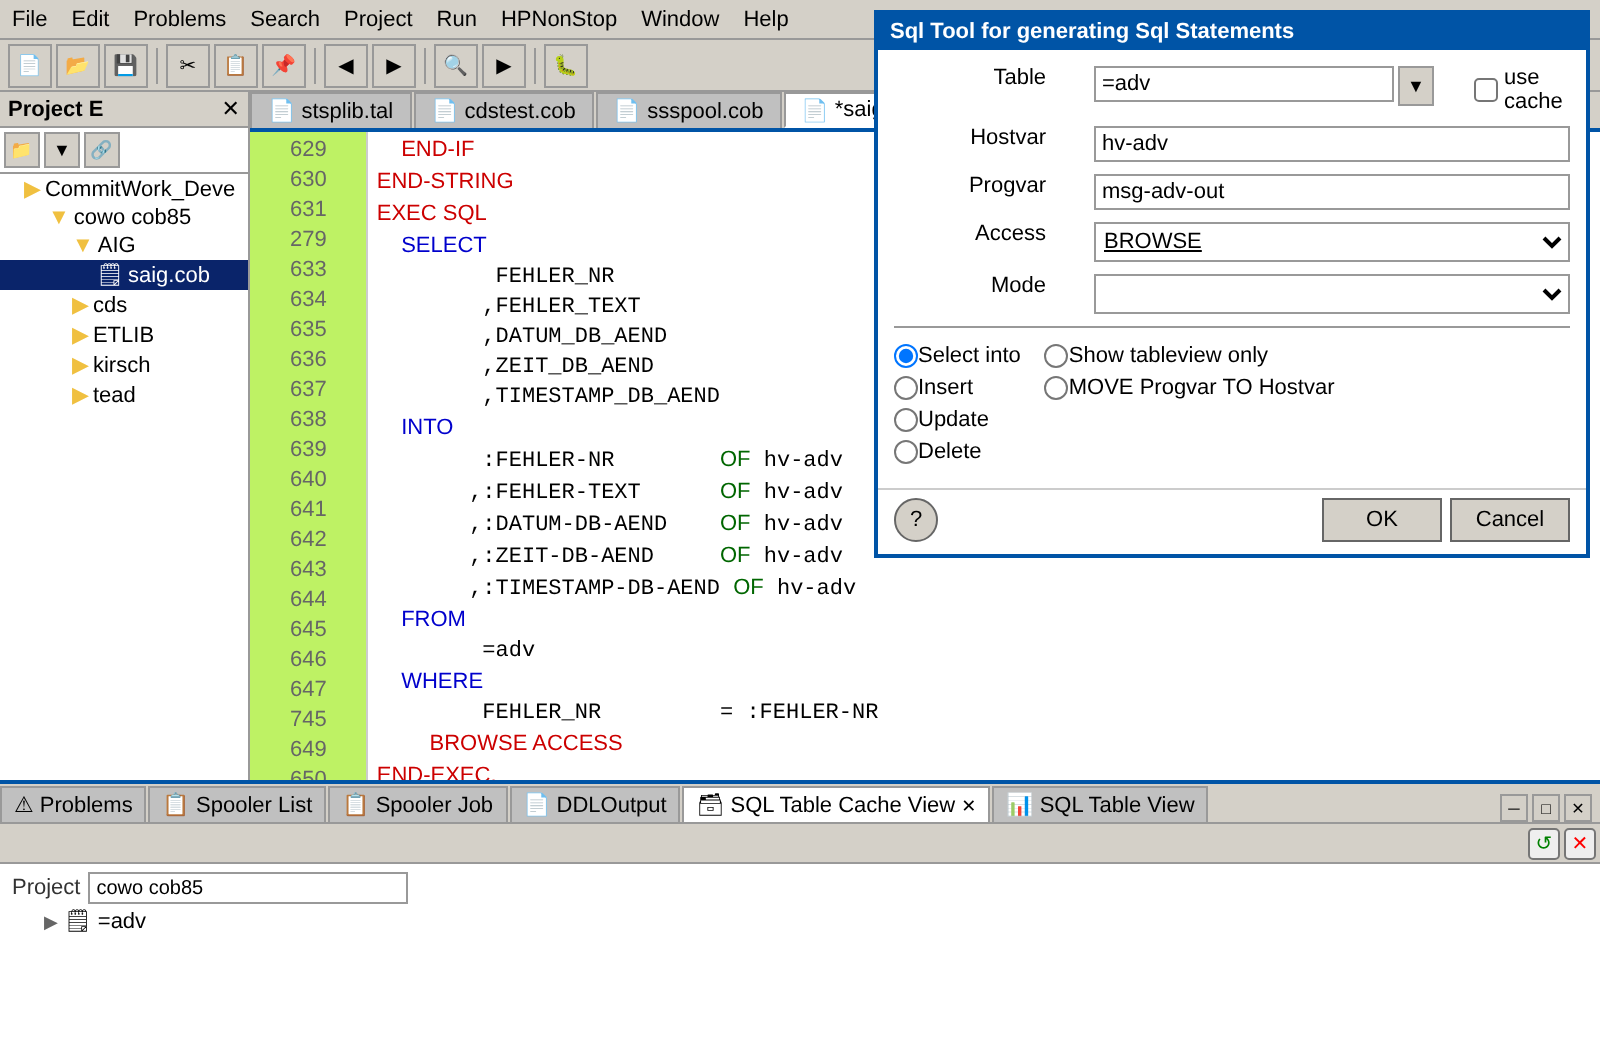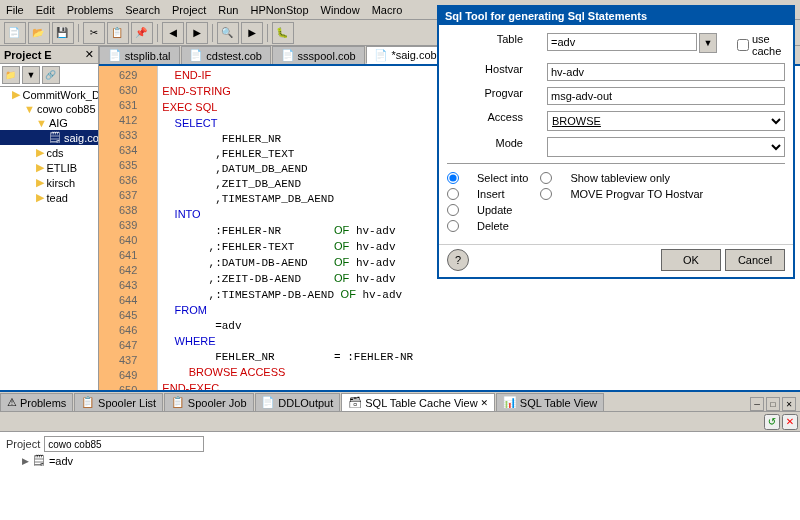--- a/index.html
+++ b/index.html
@@ -11,21 +11,21 @@
 
     
     .toolbar { background: #d4d0c8; height: 26px; display: flex; align-items: center; padding: 2px 4px; border-bottom: 1px solid #999; gap: 2px; }
     .toolbar-btn { width: 22px; height: 22px; background: #d4d0c8; border: 1px solid #999; display: flex; align-items: center; justify-content: center; cursor: pointer; font-size: 10px; }
     .toolbar-sep { width: 1px; height: 18px; background: #999; margin: 0 2px; }
 
     
     .main-area { display: flex; height: calc(520px - 46px - 130px); }
 
     
-    .sidebar { width: 99px; background: white; border-right: 1px solid #999; overflow: hidden; }
+    .sidebar { width: 125px; background: white; border-right: 1px solid #999; overflow: hidden; }
     .sidebar-header { background: #d4d0c8; padding: 2px 4px; display: flex; align-items: center; gap: 2px; border-bottom: 1px solid #999; }
     .sidebar-toolbar { display: flex; gap: 2px; padding: 2px; border-bottom: 1px solid #999; }
     .sidebar-btn { width: 18px; height: 18px; background: #d4d0c8; border: 1px solid #999; display: flex; align-items: center; justify-content: center; font-size: 9px; cursor: pointer; }
     .tree-item { padding: 1px 2px; display: flex; align-items: center; gap: 2px; cursor: pointer; white-space: nowrap; }
     .tree-item.selected { background: #0a246a; color: white; }
     .tree-indent1 { padding-left: 12px; }
     .tree-indent2 { padding-left: 24px; }
     .tree-indent3 { padding-left: 36px; }
     .tree-indent4 { padding-left: 48px; }
     .folder-icon { color: #f0c040; }
@@ -34,41 +34,41 @@
     .editor-area { flex: 1; display: flex; flex-direction: column; overflow: hidden; }
 
     
     .tab-bar { background: #d4d0c8; display: flex; align-items: flex-end; height: 20px; border-bottom: 2px solid #0054a6; }
     .tab { padding: 2px 8px; background: #c0c0c0; border: 1px solid #999; border-bottom: none; margin-right: 1px; cursor: pointer; display: flex; align-items: center; gap: 3px; height: 18px; }
     .tab.active { background: white; border-bottom: 1px solid white; }
     .tab-close { font-size: 9px; color: #666; cursor: pointer; }
 
     
     .code-editor { flex: 1; background: white; overflow: auto; display: flex; }
-    .line-numbers { background: #fdba74; border-right: 1px solid #ccc; padding: 2px 20px; text-align: right; color: #666; font-family: 'Courier New', monospace; font-size: 11px; line-height: 15px; min-width: 35px; }
+    .line-numbers { background: #bef264; border-right: 1px solid #ccc; padding: 2px 20px; text-align: right; color: #666; font-family: 'Courier New', monospace; font-size: 11px; line-height: 15px; min-width: 35px; }
     .code-content { flex: 1; padding: 2px 4px; font-family: 'Courier New', monospace; font-size: 11px; line-height: 15px; white-space: pre; overflow: auto; }
     .kw-red { color: #cc0000; font-weight: normal; }
     .kw-blue { color: #0000cc; }
     .kw-green { color: #006600; }
 
     
     .dialog-overlay { position: absolute; top: 0; left: 0; width: 800px; height: 390px; pointer-events: none; }
     .dialog { position: absolute; top: 5px; right: 5px; width: 358px; background: white; border: 2px solid #0054a6; pointer-events: all; }
     .dialog-title { background: #0054a6; color: white; padding: 3px 6px; font-weight: bold; font-size: 11px; display: flex; justify-content: space-between; align-items: center; }
     .dialog-body { padding: 8px; }
     .form-row { display: flex; align-items: flex-start; margin-bottom: 6px; gap: 20px; }
     .form-label { width: 80px; text-align: right; padding-right: 4px; flex-shrink: 0; }
     .form-input { flex: 1; height: 18px; border: 1px solid #999; padding: 1px 3px; font-size: 11px; }
     .form-select { flex: 1; height: 20px; border: 1px solid #999; font-size: 11px; background: white; }
     .form-select-with-btn { display: flex; gap: 2px; flex: 1; }
     .form-select-with-btn select { flex: 1; height: 20px; border: 1px solid #999; font-size: 11px; text-decoration: underline; }
     .dropdown-btn { width: 18px; height: 20px; border: 1px solid #999; background: #d4d0c8; display: flex; align-items: center; justify-content: center; cursor: pointer; font-size: 9px; }
     .checkbox-label { display: flex; align-items: center; gap: 3px; }
     .separator { height: 1px; background: #999; margin: 4px 0; }
-    .radio-item { display: flex; align-items: center; gap: 18px; }
+    .radio-item { display: flex; align-items: center; gap: 0; }
     .dialog-buttons { display: flex; justify-content: flex-end; gap: 4px; padding: 4px 8px 6px; border-top: 1px solid #ccc; }
     .dialog-btn { width: 60px; height: 22px; border: 1px solid #666; background: #d4d0c8; cursor: pointer; font-size: 11px; }
     .help-btn { width: 22px; height: 22px; border: 1px solid #666; background: #d4d0c8; cursor: pointer; font-size: 11px; border-radius: 50%; }
 
     
     .bottom-panel { height: 130px; background: #d4d0c8; border-top: 2px solid #0054a6; }
     .bottom-tabs { display: flex; background: #d4d0c8; border-bottom: 1px solid #999; height: 20px; align-items: flex-end; }
     .bottom-tab { padding: 2px 6px; background: #c0c0c0; border: 1px solid #999; border-bottom: none; margin-right: 1px; cursor: pointer; height: 18px; display: flex; align-items: center; gap: 3px; font-size: 10px; }
     .bottom-tab.active { background: white; }
     .bottom-content { background: white; height: calc(130px - 20px - 16px); overflow: hidden; }
@@ -87,21 +87,21 @@
 
 <div class="menubar">
   <span>File</span>
   <span>Edit</span>
   <span>Problems</span>
   <span>Search</span>
   <span>Project</span>
   <span>Run</span>
   <span>HPNonStop</span>
   <span>Window</span>
-  <span>Macro</span>
+  <span>Help</span>
 </div>
 
 <div class="toolbar">
   <button class="toolbar-btn">📄</button>
   <button class="toolbar-btn">📂</button>
   <button class="toolbar-btn">💾</button>
   <div class="toolbar-sep"></div>
   <button class="toolbar-btn">✂</button>
   <button class="toolbar-btn">📋</button>
   <button class="toolbar-btn">📌</button>
@@ -179,37 +179,37 @@
         <span>📄</span>
         <span>*saig.cob</span>
         <span class="tab-close">✕</span>
       </div>
     </div>
     <div class="code-editor">
       <div class="line-numbers">
         <div>629</div>
           <div>630</div>
           <div>631</div>
-          <div>412</div>
+          <div>279</div>
           <div>633</div>
         <div>634</div>
           <div>635</div>
           <div>636</div>
           <div>637</div>
           <div>638</div>
         <div>639</div>
           <div>640</div>
           <div>641</div>
           <div>642</div>
           <div>643</div>
         <div>644</div>
           <div>645</div>
           <div>646</div>
           <div>647</div>
-          <div>437</div>
+          <div>745</div>
         <div>649</div>
           <div>650</div>
       </div>
       <div class="code-content"><span class="kw-red">    END-IF</span>
 <span class="kw-red">END-STRING</span>
 <span class="kw-red">EXEC SQL</span>
 <span class="kw-blue">    SELECT</span>
          FEHLER_NR
         ,FEHLER_TEXT
         ,DATUM_DB_AEND

